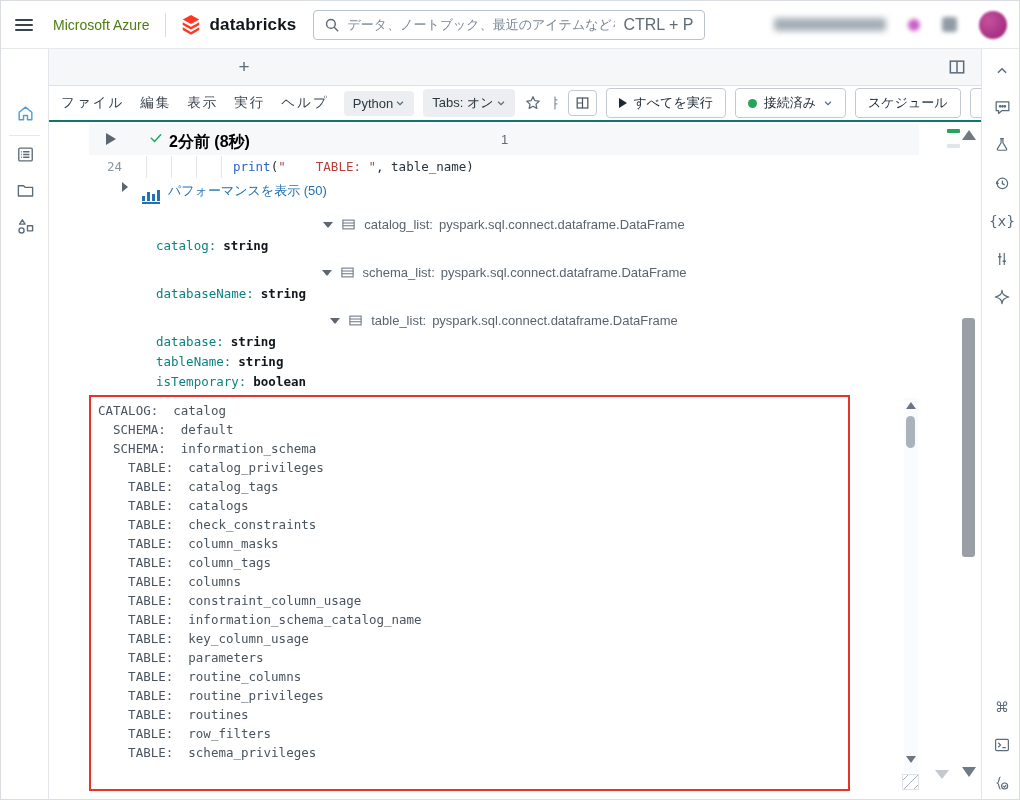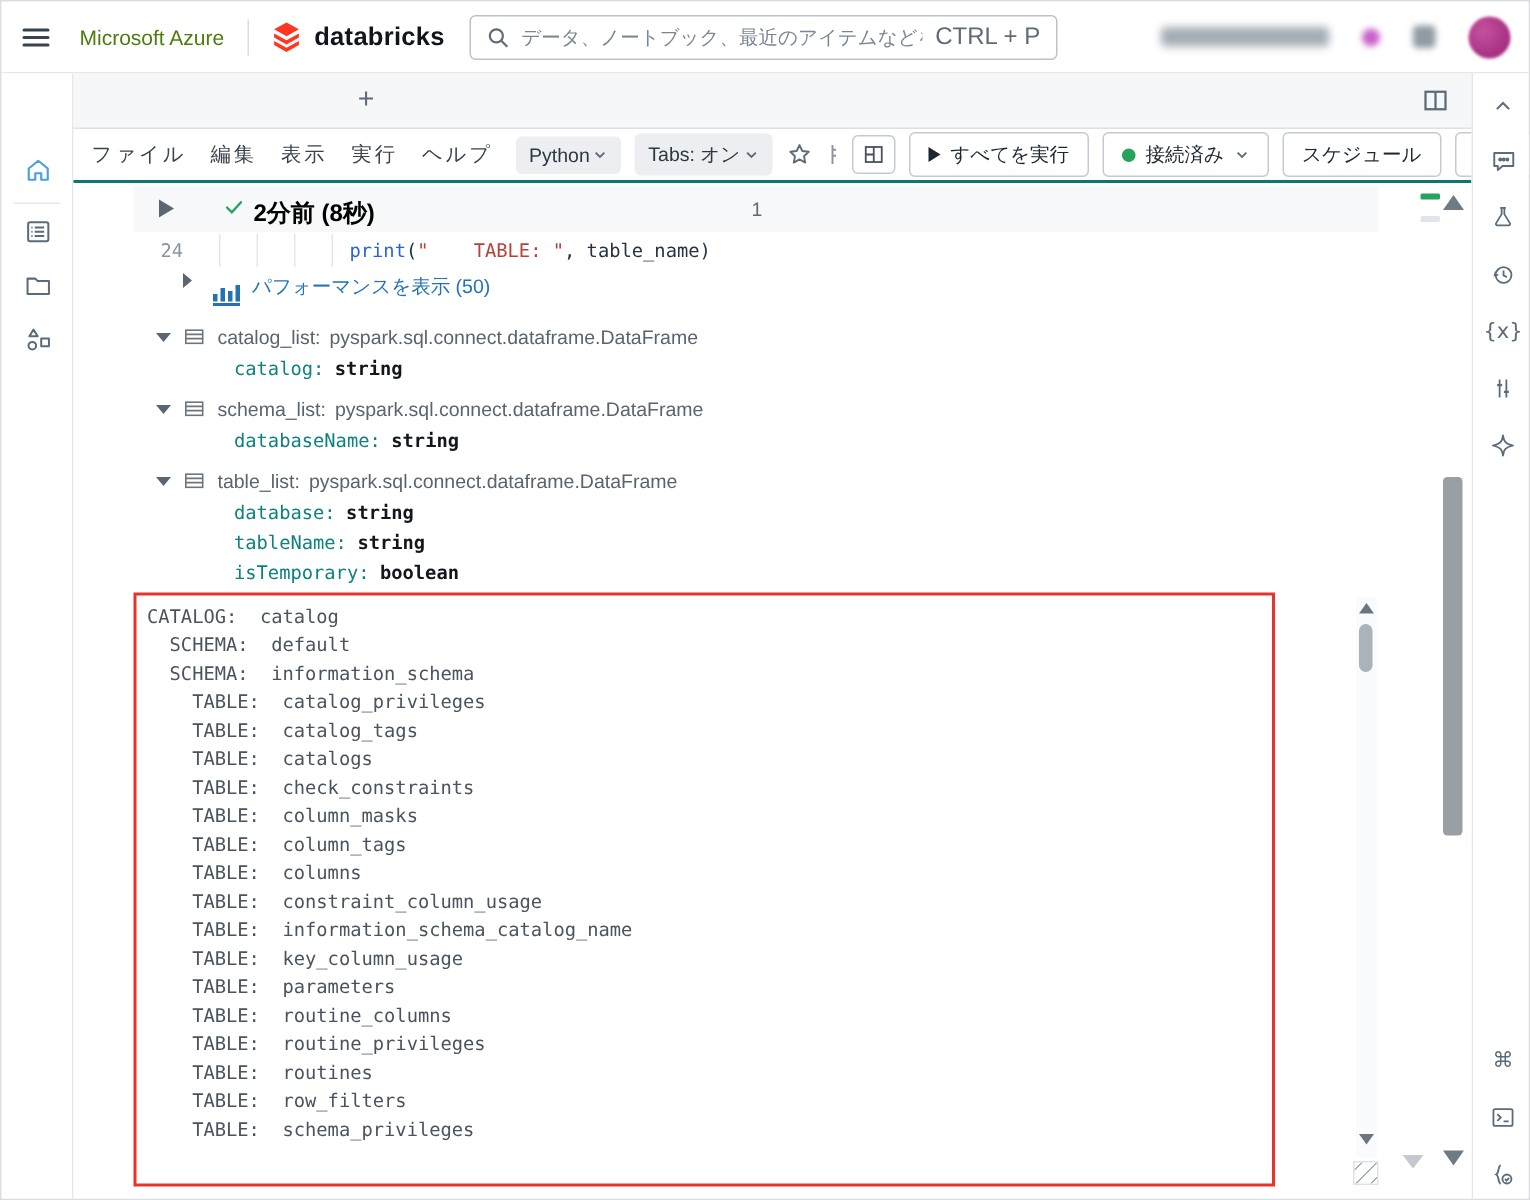--- a/index.html
+++ b/index.html
@@ -90,21 +90,21 @@
 
   .perf-row { position:absolute; left:56px; top:60px; width:830px; height:22px; display:flex; }
   .tri-right { width:0; height:0; border-top:5px solid transparent; border-bottom:5px solid transparent;
                border-left:6px solid #5c6670; margin-left:17px; cursor:pointer; }
   .perf-chart-icon { margin-left:14px; display:flex; align-items:flex-end; gap:2px; border-bottom:2px solid #2272b4; padding-bottom:1px; }
   .perf-chart-icon i { display:block; width:3px; background:#2272b4; }
   .perf-link { margin-left:8px; font-size:13px; color:#2272b4; cursor:pointer; }
 
   .df-section { position:absolute; left:55px; top:92px; width:800px; }
   .df-block { margin-bottom:7px; }
-  .df-header { height:21px; display:flex; align-items:center; gap:8px; font-size:13px; color:#5a646e; cursor:pointer; }
+  .df-header { height:21px; display:flex; align-items:center; gap:8px; font-size:13px; color:#5a646e; cursor:pointer;justify-content:center; }
   .tri-down { width:0; height:0; border-left:5px solid transparent; border-right:5px solid transparent;
               border-top:6px solid #5c6670; }
   .df-field { height:20px; margin-left:52px; font-family:"DejaVu Sans Mono", monospace; font-size:12.5px;
               display:flex; align-items:center; }
   .df-fname { color:#0e8181; }
   .df-ftype { color:#11171c; font-weight:bold; margin-left:7px; }
 
   .console-box { position:absolute; left:40px; top:273px; width:761px; height:396px;
                  border:2px solid #e8332a; background:#fff; overflow:hidden; padding:4px 0 12px 7px; }
   .console-line { white-space:pre; font-family:"DejaVu Sans Mono", monospace; font-size:12.5px;

